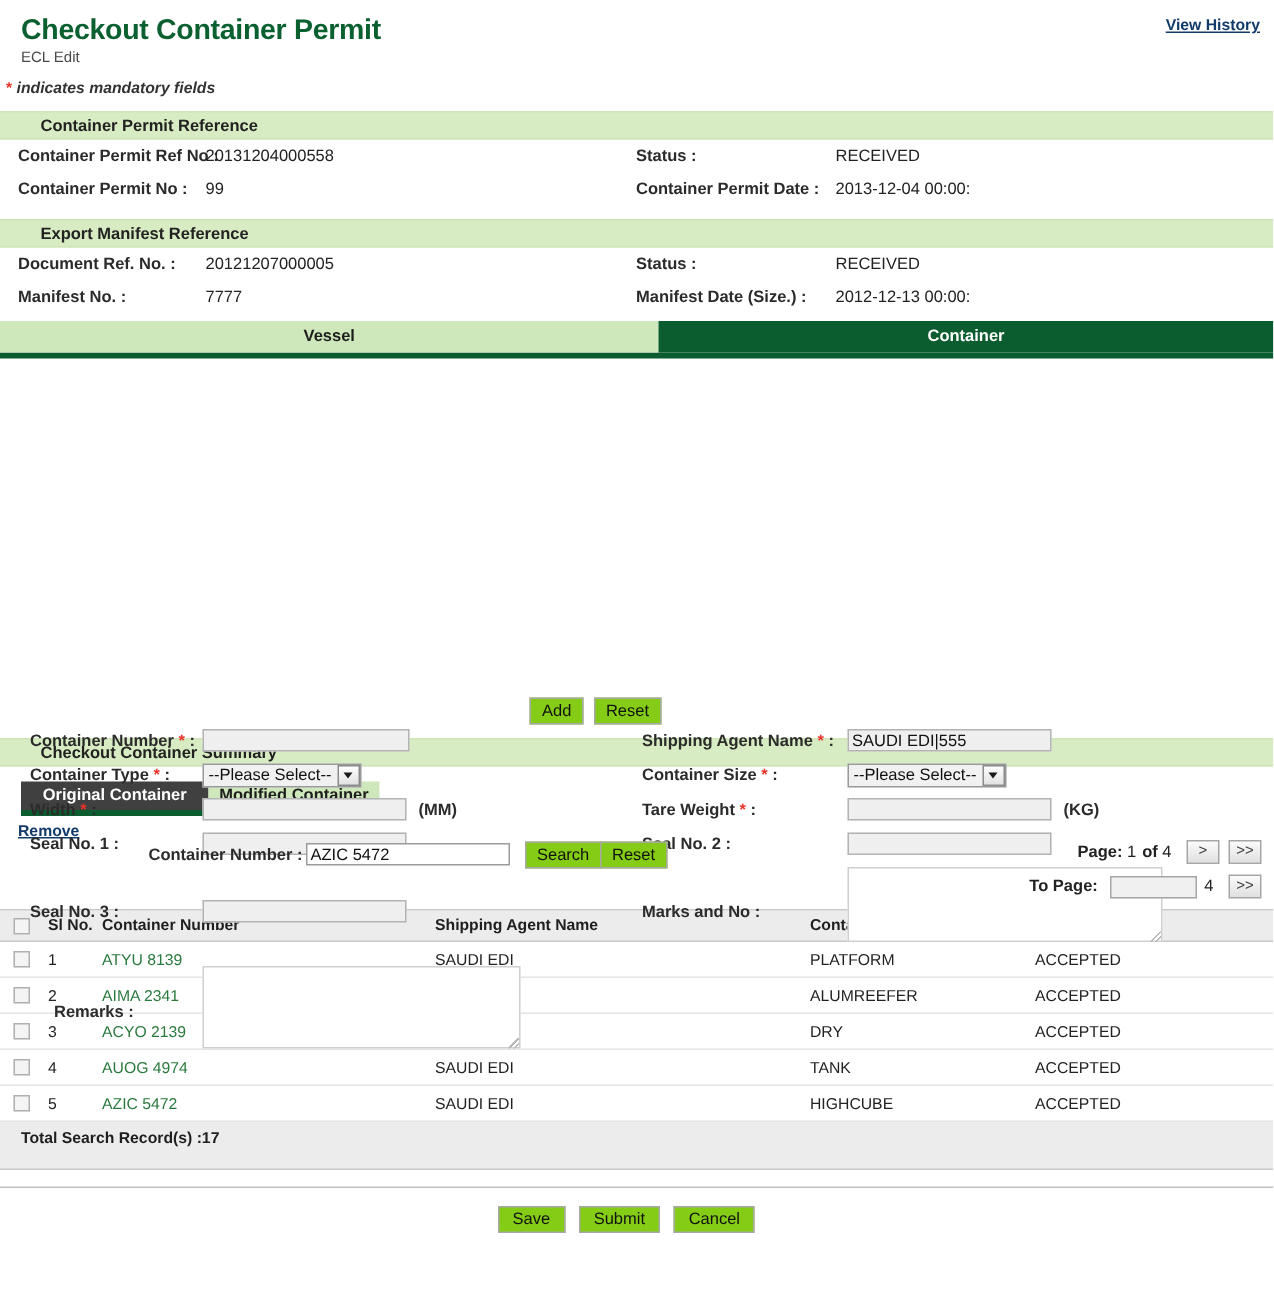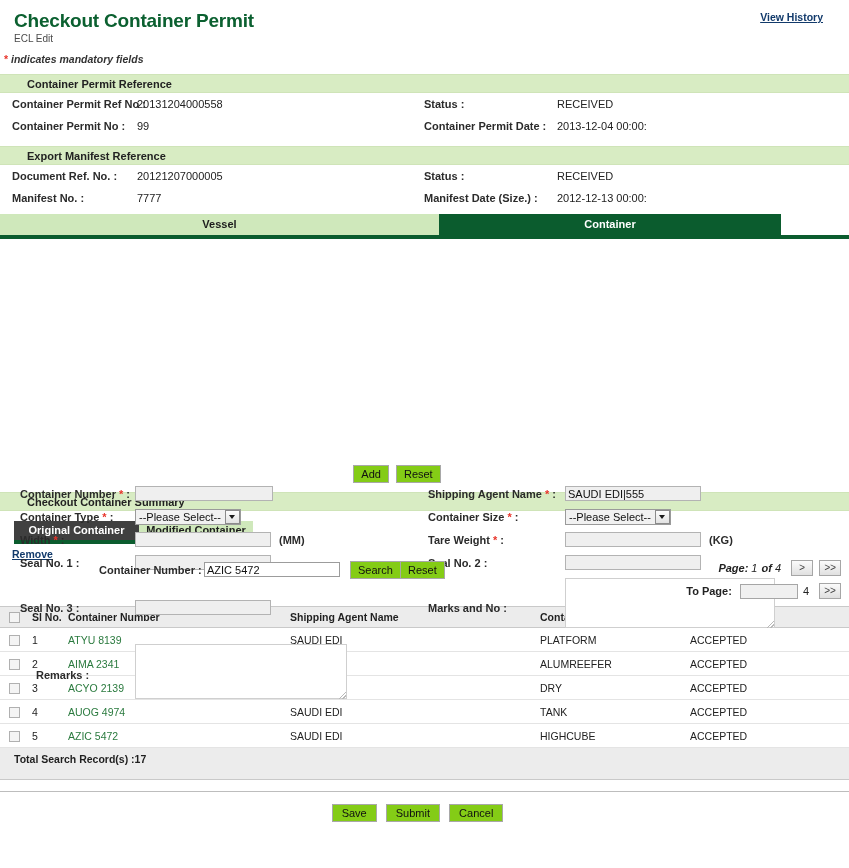--- a/index.html
+++ b/index.html
@@ -27,21 +27,21 @@
     letter-spacing: -0.2px;
     line-height: 22px;
   }
   .page-subtitle {
     color: #4a4a4a;
     font-size: 10px;
     margin-top: 1px;
   }
   .view-history {
     position: absolute;
-    right: 26px;
+    right: 9px;
     top: 11px;
     font-size: 10.5px;
     font-weight: bold;
     color: #123a6b;
     text-decoration: underline;
     cursor: pointer;
   }
   .mandatory-note {
     margin: 9px 0 0 4px;
     font-style: italic;
@@ -83,21 +83,21 @@
   }
   .vc-tab {
     height: 21px;
     line-height: 21px;
     text-align: center;
     font-weight: bold;
     font-size: 11px;
     cursor: pointer;
   }
   .vc-tab.inactive { background: #cfe8bb; color: #1d1d1d; width: 439px; }
-  .vc-tab.active { background: #0b5c2e; color: #ffffff; width: 342px; }
+  .vc-tab.active { background: #0b5c2e; color: #ffffff; width: 410px; }
 
   
   .form-area { position: relative; height: 220px; }
   .f-label {
     position: absolute;
     font-weight: bold;
     font-size: 11px;
     color: #2b2b2b;
     white-space: nowrap;
   }
@@ -236,21 +236,21 @@
     padding: 0 2px;
   }
   .btn-search { position: absolute; left: 350px; top: 1px; }
   .btn-sreset { position: absolute; left: 400px; top: 1px; }
 
   
   .pager-1 {
     position: absolute;
     right: 8px; top: 0px;
     display: flex; align-items: center;
-    font-size: 11px; color: #222; font-style: italic;
+    font-size: 11px; color: #222;
   }
   .pager-2 {
     position: absolute;
     right: 8px; top: 23px;
     display: flex; align-items: center;
     font-size: 11px; color: #222;
   }
   .pg-label { font-weight: bold; margin-right: 3px; }
   .pg-num { margin-right: 4px; }
   .pg-btn {

